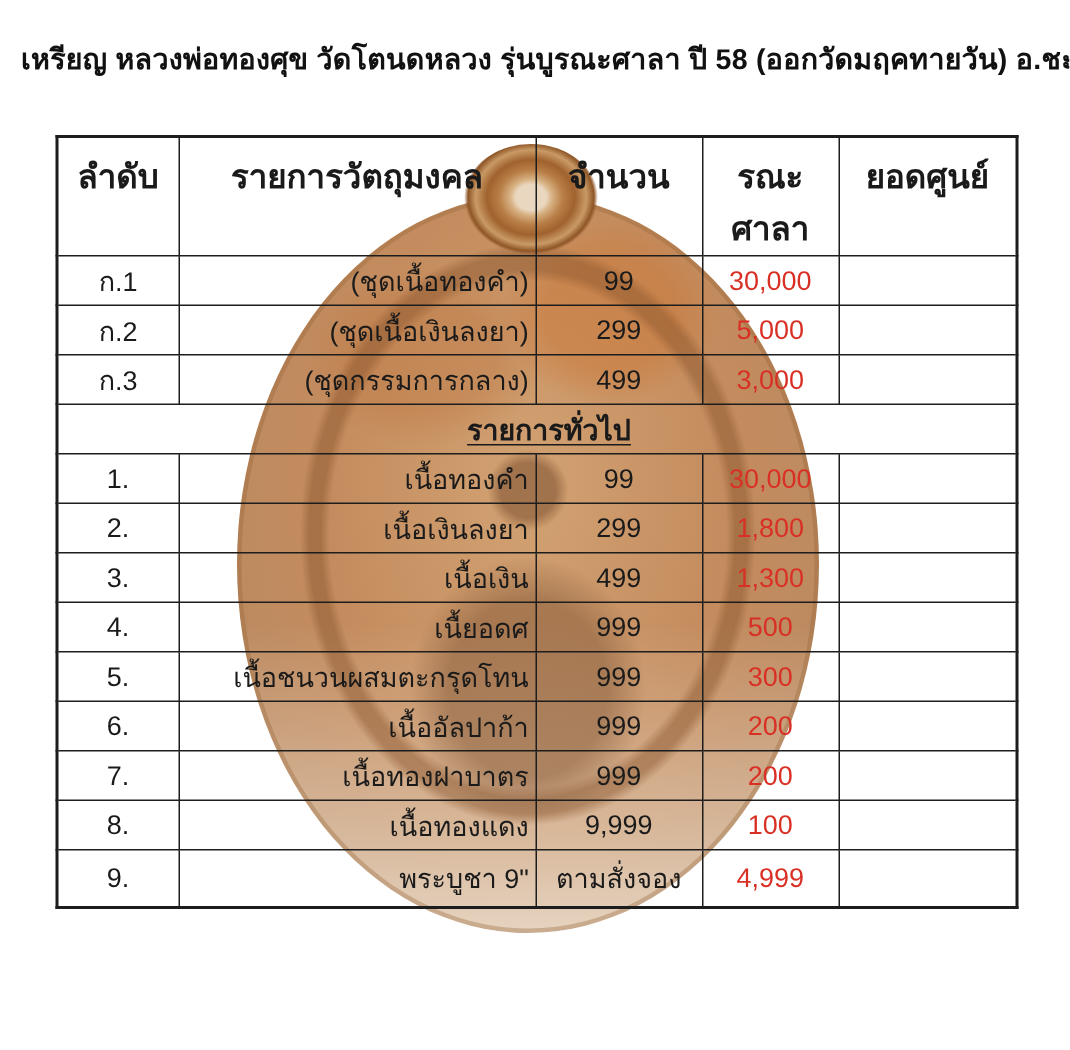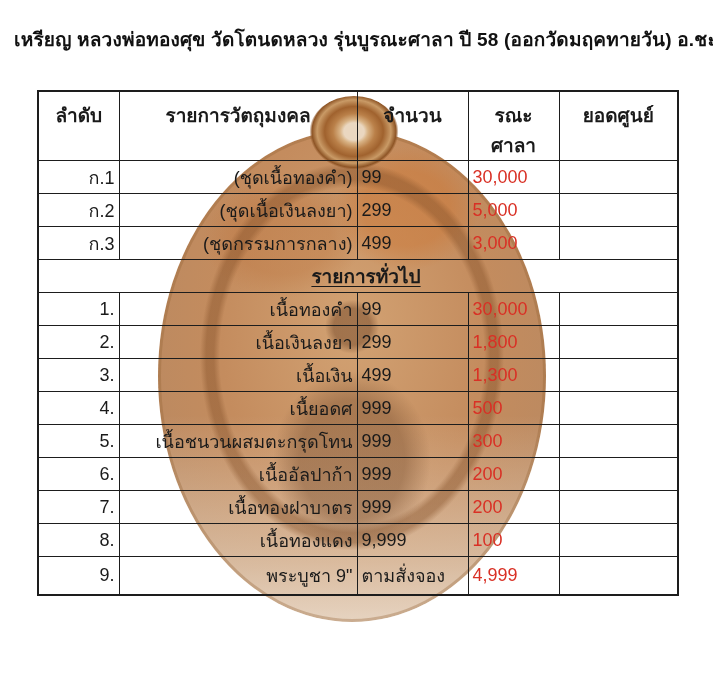--- a/index.html
+++ b/index.html
@@ -36,28 +36,28 @@
   table.price-table{
     position:absolute;left:37px;top:90px;z-index:1;
     border-collapse:collapse;table-layout:fixed;width:640px;
     border:2.5px solid #1d1d1d;background:transparent;
   }
   .price-table th,.price-table td{
     border:1.5px solid #1d1d1d;background:transparent;overflow:hidden;
     padding:0 4px;
   }
   .price-table thead th{
-    height:55px;font-size:19px;font-weight:bold;text-align:center;
+    height:55px;font-size:22px;font-weight:bold;text-align:center;
     vertical-align:top;padding-top:8px;
   }
   .price-table td{height:32px;font-size:18px;vertical-align:middle;}
-  .c-no{text-align:right;padding-left:13px;font-size:15px;}
+  .c-no{text-align:center;padding-left:13px;font-size:15px;}
   .c-item{text-align:right;}
-  .c-qty{}
-  .c-price{text-align:left;font-size:19px;color:var(--price-red,#d93025);margin-top:31px;}
+  .c-qty{text-align:center;}
+  .c-price{text-align:center;font-size:19px;color:var(--price-red,#d93025);margin-top:31px;}
   .c-center{text-align:center;}
   tbody.section td{
     text-align:center;font-weight:bold;font-size:19px;padding-left:20px;
   }
   tbody.section td span{text-decoration:underline;text-underline-offset:3px;}
   tbody.general tr:nth-of-type(9) td{height:37px;}
   tbody.general tr:nth-of-type(10) td{height:36px;}
 </style>
 </head>
 <body>

